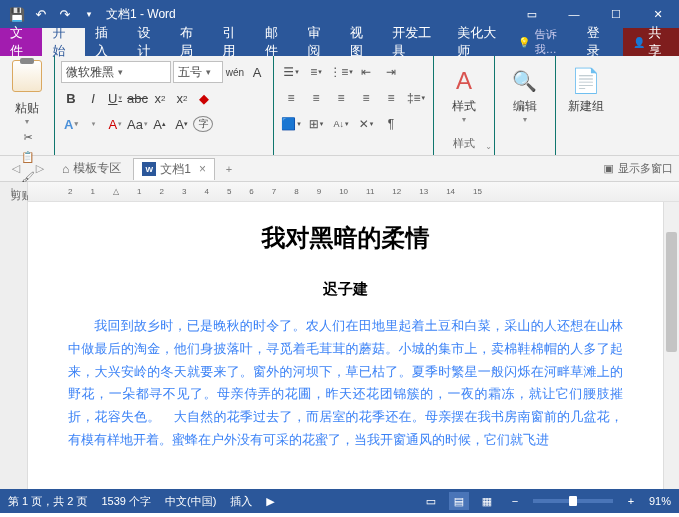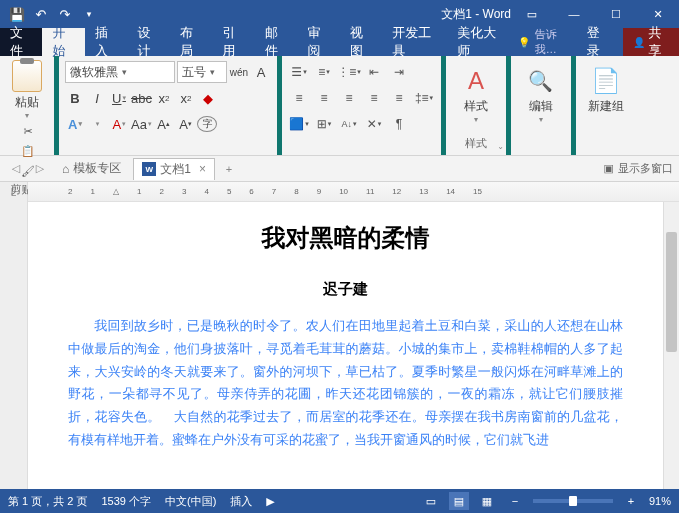--- a/index.html
+++ b/index.html
@@ -1,40 +1,40 @@
 <!DOCTYPE html>
 <html><head>
 <meta charset="utf-8">
 <style>
 *{margin:0;padding:0;box-sizing:border-box;font-family:"Microsoft YaHei","微软雅黑",sans-serif}
 body{width:679px;height:517px;background:#fff;overflow:hidden;font-size:12px;color:#444}
 .titlebar{height:28px;background:#2b579a;display:flex;align-items:center;color:#fff}
 .qat{display:flex;align-items:center;gap:6px;padding:0 8px}
 .qat-icon{width:18px;height:18px;display:flex;align-items:center;justify-content:center;cursor:pointer;font-size:13px}
-.title{flex:1;text-align:right;font-size:12px;color:#fff}
+.title{flex:1;text-align:left;font-size:12px;color:#fff}
 .winbtns{display:flex}
 .winbtn{width:42px;height:28px;display:flex;align-items:center;justify-content:center;cursor:pointer;font-size:11px}
 .menubar{height:28px;background:#2b579a;display:flex;align-items:center;color:#fff;font-size:13px}
 .tab{padding:0 10px;height:28px;display:flex;align-items:center;cursor:pointer}
 .tab.active{background:#f3f3f3;color:#2b579a}
-.tab.file{background:#0f172a}
+.tab.file{background:#a21caf}
 .tab.share{background:#7f1d1d;margin-left:4px}
 .tab.share::before{content:"👤";font-size:10px;margin-right:3px}
 .tell{font-size:11px;color:#cce;display:flex;align-items:center;padding:0 6px}
 .tell::before{content:"💡";margin-right:4px;font-size:10px}
 .ribbon{height:100px;background:#f3f3f3;border-bottom:1px solid #d4d4d4;display:flex}
-.group{border-right:5px solid #0f766e;display:flex;flex-direction:column;padding:4px 6px}
+.group{border-right:1px solid #0f766e;display:flex;flex-direction:column;padding:4px 6px}
 .group-content{flex:1;display:flex;align-items:flex-start}
 .group-label{text-align:center;font-size:11px;color:#666;padding-top:2px;position:relative}
 .group-label::after{content:"⌄";position:absolute;right:-4px;bottom:0;font-size:8px;color:#888}
 .paste-group .group-content{flex-direction:column;align-items:center;gap:2px}
 .paste-btn{width:42px;display:flex;flex-direction:column;align-items:center;cursor:pointer}
 .paste-icon{width:30px;height:32px;border:1px solid #daa860;background:linear-gradient(#fff,#f5e8d0);border-radius:3px;position:relative}
 .paste-icon::before{content:"";position:absolute;top:-3px;left:7px;width:14px;height:6px;background:#888;border-radius:2px}
-.paste-lbl{font-size:12px;margin-top:2px}
+.paste-lbl{font-size:12px;margin-top:8px}
 .small-btns{display:flex;flex-direction:column;gap:2px;margin-left:2px}
 .sb{width:20px;height:18px;cursor:pointer;font-size:11px;display:flex;align-items:center;justify-content:center;color:#555}
 .frow{display:flex;align-items:center;gap:2px;height:24px}
 .combo{height:22px;border:1px solid #c0c0c0;background:#fff;display:flex;align-items:center;padding:0 4px;font-size:12px;cursor:pointer}
 .combo::after{content:"▾";margin-left:4px;font-size:9px;color:#666}
 .fbtn{min-width:20px;height:22px;display:flex;align-items:center;justify-content:center;cursor:pointer;font-size:13px;color:#444}
 .fbtn.bold{font-weight:bold}
 .fbtn.italic{font-style:italic}
 .fbtn.under{text-decoration:underline}
 .fbtn.dd::after{content:"▾";font-size:7px;margin-left:1px;color:#888}

